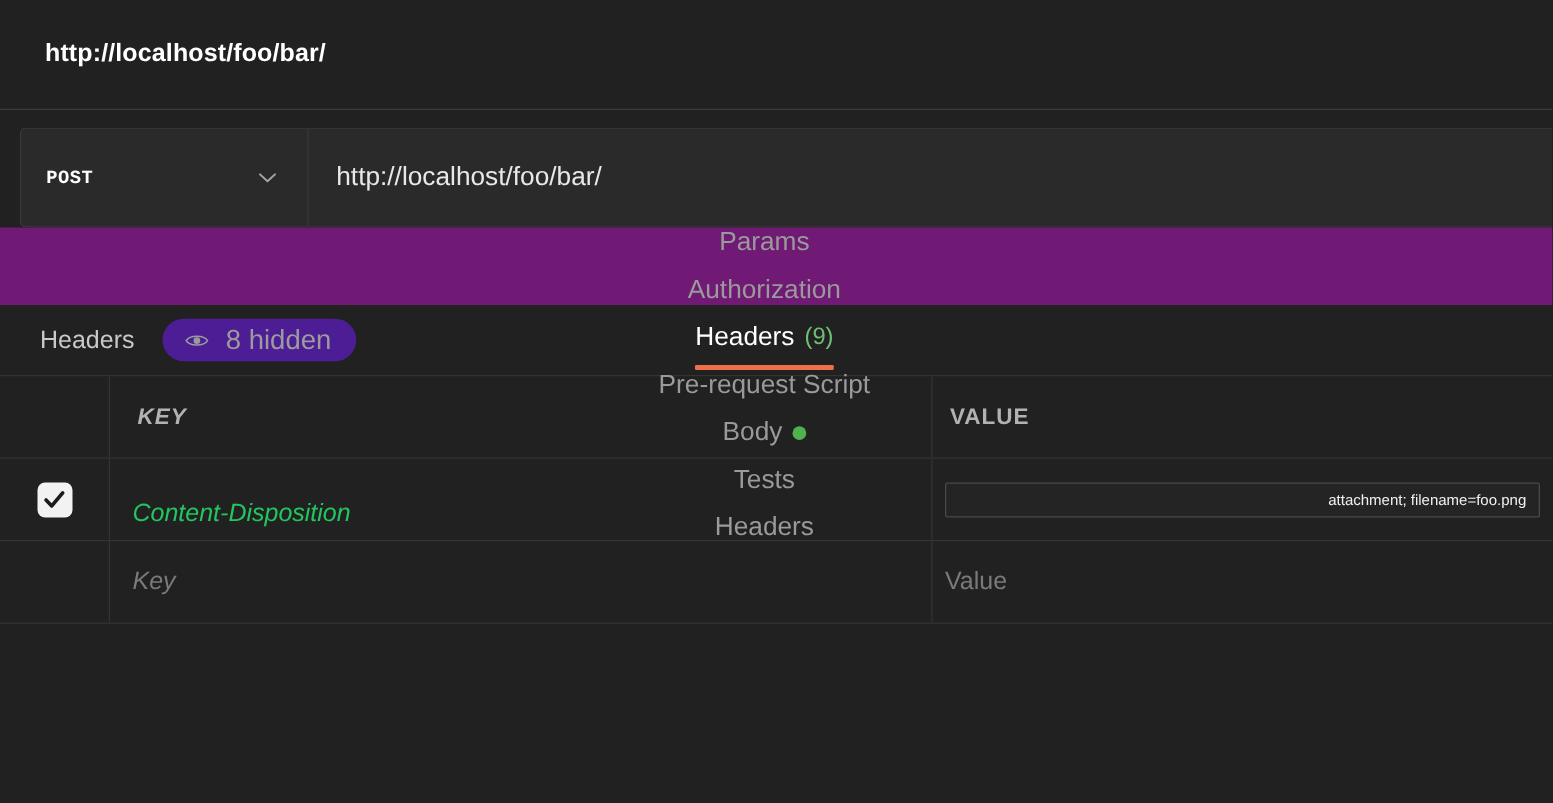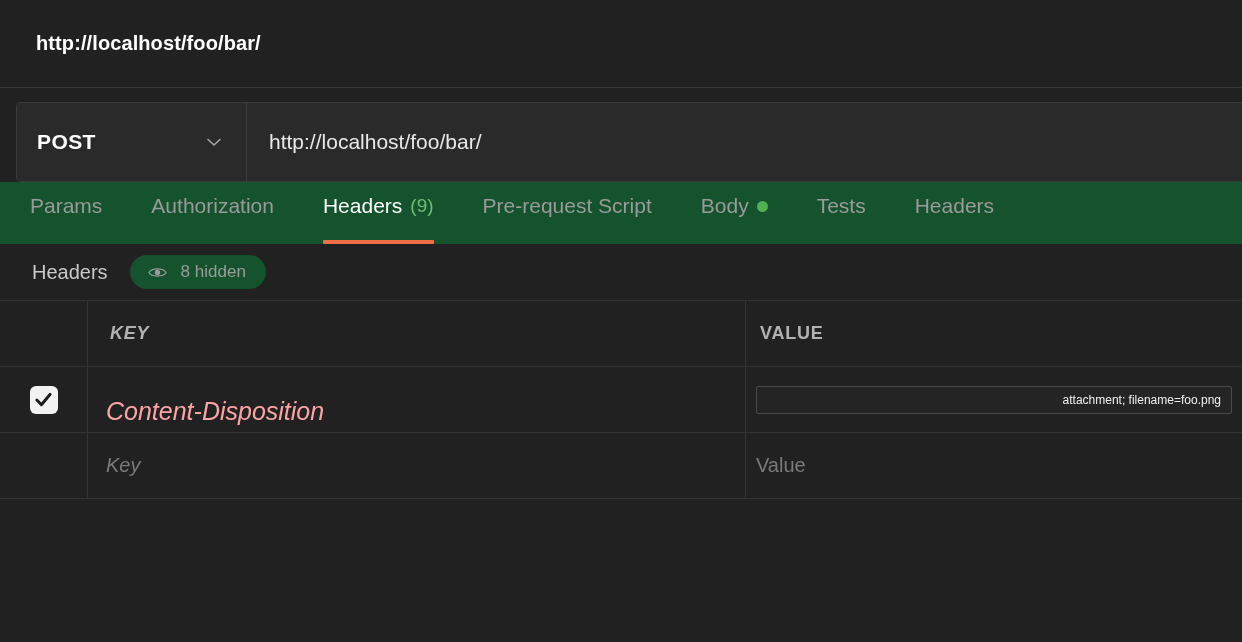--- a/index.html
+++ b/index.html
@@ -48,23 +48,24 @@
     display: flex;
     align-items: center;
     justify-content: space-between;
     padding: 0 22px 0 20px;
     border-right: 1px solid #3b3b3b;
     cursor: pointer;
     background: #2a2a2a;
   }
   .method-label {
     color: #ffffff;
-    font-size: 21px;
+    font-size: 15px;
     font-weight: bold;
     letter-spacing: 0.4px;
+    font-family: Liberation Mono, monospace;
   }
   .chev {
     width: 20px;
     height: 20px;
     display: block;
   }
   .url-input {
     flex: 1;
     display: flex;
     align-items: center;
@@ -74,21 +75,22 @@
     font-size: 21px;
     cursor: text;
   }
 
   
   .tabs {
     display: flex;
     align-items: center;
     height: 62px;
     padding: 0 0 0 30px;
-    background: #14532d;
+    background: #701a75;
+    flex-direction: column;
   }
   .tab {
     position: relative;
     display: flex;
     align-items: center;
     gap: 8px;
     height: 100%;
     padding: 0 0 14px 0;
     margin-right: 49px;
     color: #9a9a9a;
@@ -125,26 +127,26 @@
     background: #212121;
   }
   .subbar-title {
     color: #c9c9c9;
     font-size: 20px;
   }
   .hidden-pill {
     display: flex;
     align-items: center;
     gap: 14px;
-    background: #14532d;
+    background: #4c1d95;
     border-radius: 17px;
     height: 34px;
     padding: 0 20px 0 18px;
     color: #9b9b9b;
-    font-size: 17px;
+    font-size: 22px;
     cursor: pointer;
   }
   .eye { width: 19px; height: 19px; display: block; }
 
   
   .table {
     border-top: 1px solid #333333;
     background: #212121;
   }
   .trow {
@@ -178,22 +180,22 @@
     text-align: right;
   }
   .col-title {
     color: #b2b2b2;
     font-size: 18px;
     font-weight: bold;
     letter-spacing: 0.8px;
     padding-left: 4px;
   }
   .cellval-text {
-    color: #fca5a5;
-    font-size: 25px;
+    color: #22c55e;
+    font-size: 20px;
     margin-top: 24px;
   }
   .cellval-placeholder {
     color: #7a7a7a;
     font-size: 20px;
   }
   .val-input {
     border: 1px solid #4a4a4a;
     border-radius: 2px;
     padding: 6px 10px;

